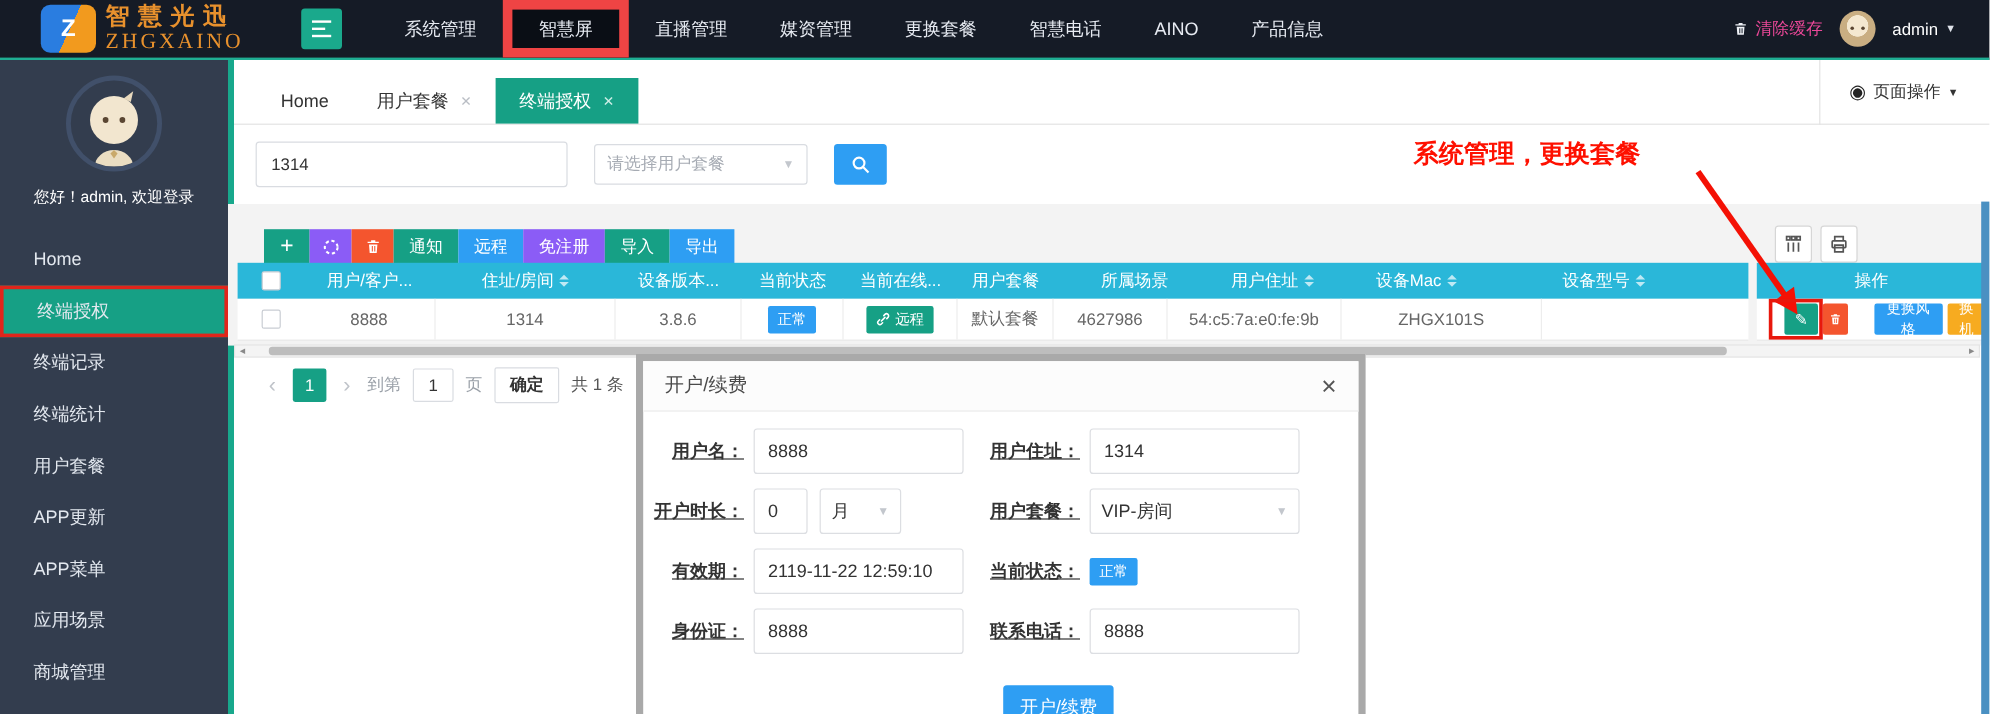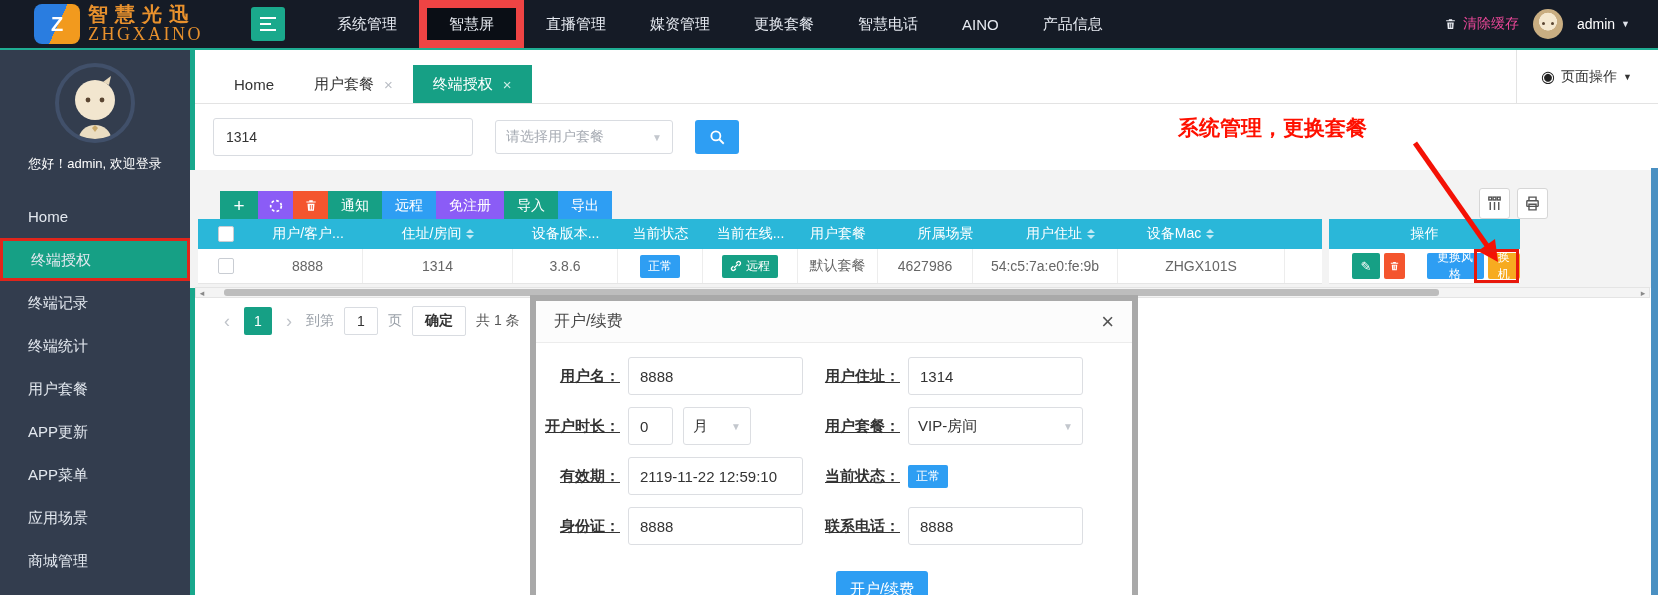--- a/index.html
+++ b/index.html
@@ -360,20 +360,27 @@
                   <i class="dn"></i>
                 </span>
               </div>
             <div class="th cw9">
                 <span>设备Mac</span>
                 <span class="sort">
                   <i class="up"></i>
                   <i class="dn"></i>
                 </span>
               </div>
+            <div class="th cw10">
+                <span>设备型号</span>
+                <span class="sort">
+                  <i class="up"></i>
+                  <i class="dn"></i>
+                </span>
+              </div>
             <div class="th cwE"></div>
           </div>
           <div class="trow">
             <div class="td cw0" style="border-right:none;">
                 <span class="checkbox"></span>
               </div>
             <div class="td cw1">8888</div>
             <div class="td cw2">1314</div>
             <div class="td cw3">3.8.6</div>
             <div class="td cw4">

